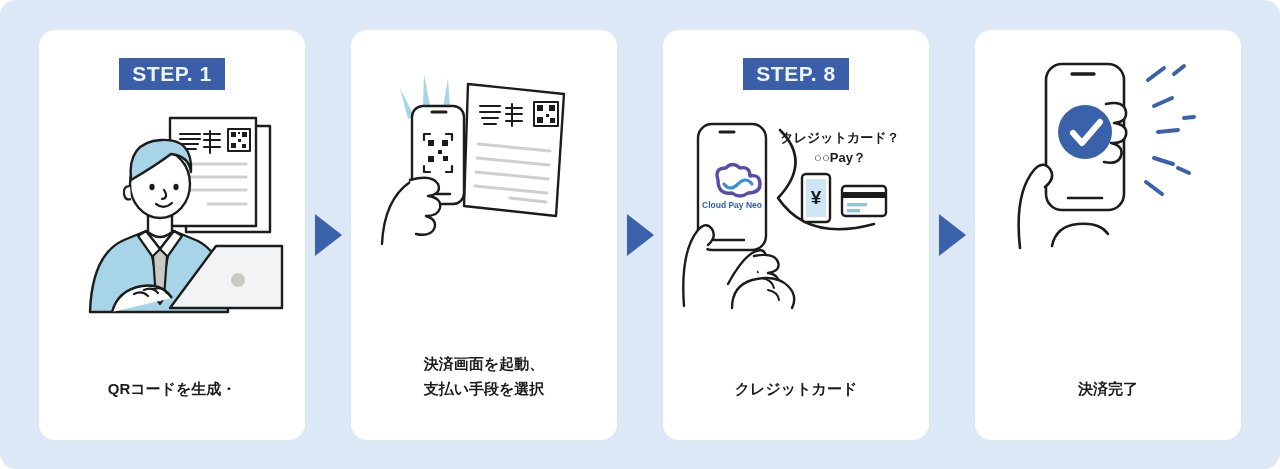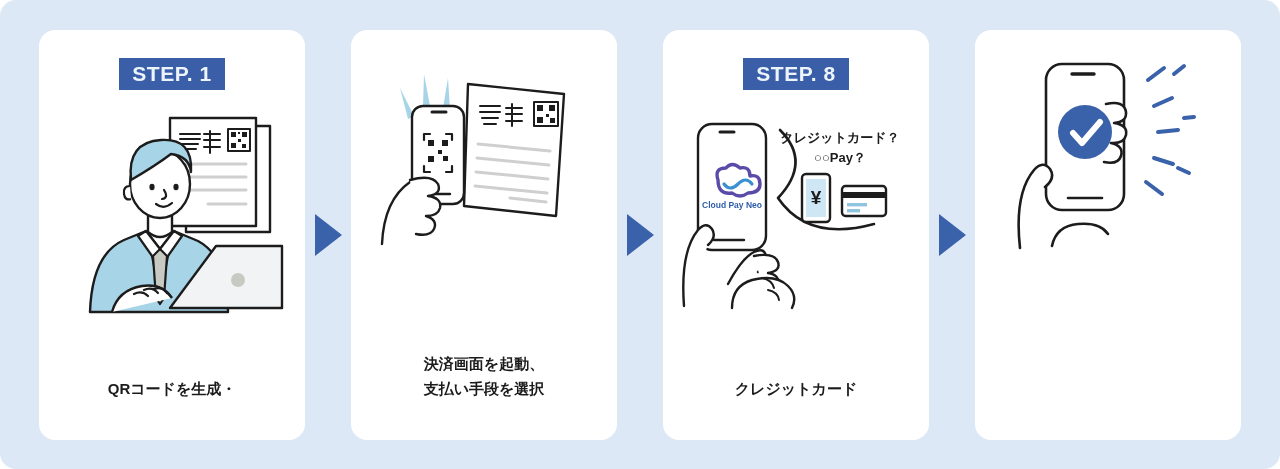--- a/index.html
+++ b/index.html
@@ -308,16 +308,19 @@
             <path d="M166 58 l18 -8"></path>
             <path d="M170 84 l20 -2"></path>
             <path d="M166 110 l19 6"></path>
             <path d="M158 134 l16 12"></path>
             <path d="M186 26 l10 -8"></path>
             <path d="M196 70 l10 -1"></path>
             <path d="M190 120 l11 5"></path>
           </g>
         </svg>
       </div>
+      <div class="caption">
+        <span class="ln">決済完了</span>
+      </div>
     </div>
 
   </div>
 </div>
 
 </body></html>

